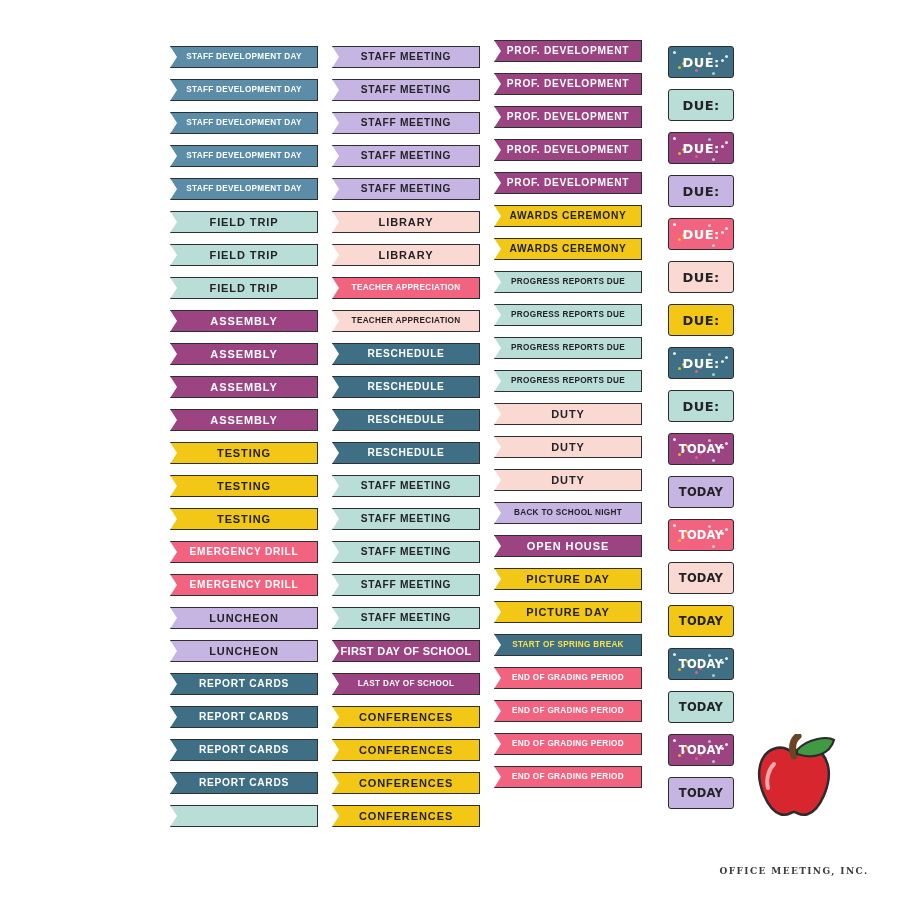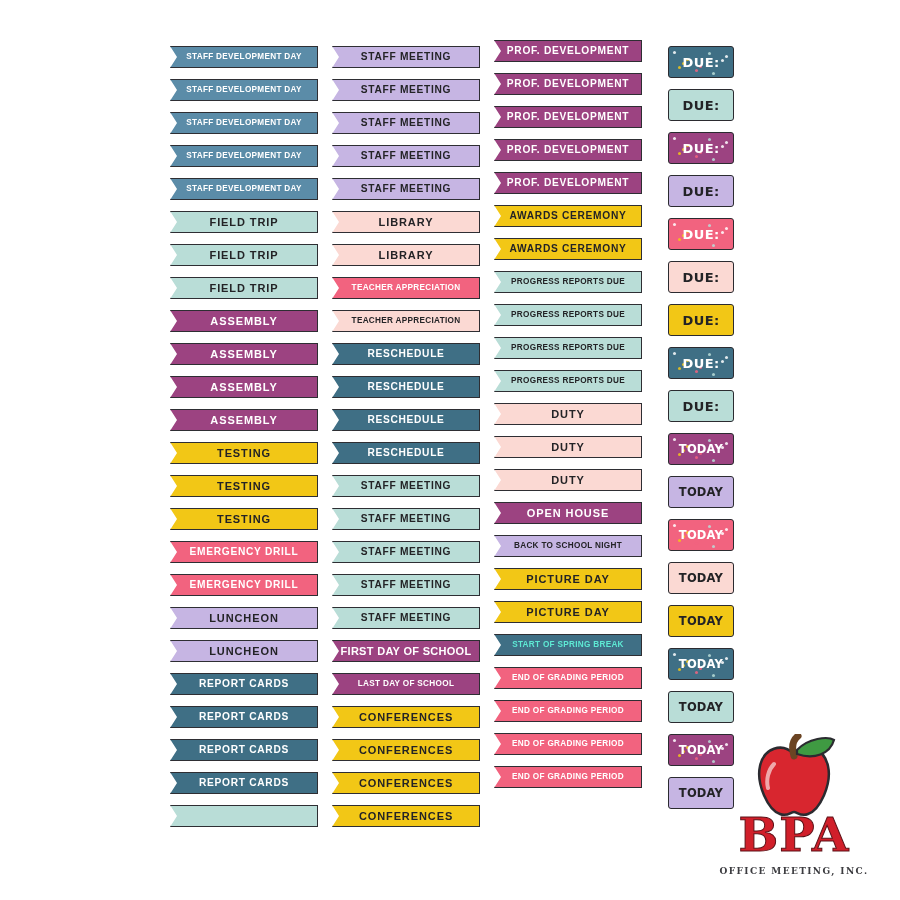--- a/index.html
+++ b/index.html
@@ -443,41 +443,41 @@
         <div class="ribbon" style="background: rgb(251, 217, 211); color: rgb(35, 35, 38);">
           <span class="txt" style="font-size: 11px; letter-spacing: 0.9px;">DUTY</span>
         </div>
       </div>
       <div class="ribbon-wrap">
         <div class="ribbon" style="background: rgb(251, 217, 211); color: rgb(35, 35, 38);">
           <span class="txt" style="font-size: 11px; letter-spacing: 0.9px;">DUTY</span>
         </div>
       </div>
       <div class="ribbon-wrap">
+        <div class="ribbon" style="background: rgb(198, 181, 227); color: rgb(35, 35, 38);">
+          <span class="txt" style="font-size: 8.2px; letter-spacing: 0.3px;">BACK TO SCHOOL NIGHT</span>
+        </div>
+      </div>
+      <div class="ribbon-wrap">
         <div class="ribbon" style="background: rgb(156, 67, 129); color: rgb(255, 255, 255);">
           <span class="txt" style="font-size: 11px; letter-spacing: 0.9px;">OPEN HOUSE</span>
         </div>
       </div>
       <div class="ribbon-wrap">
-        <div class="ribbon" style="background: rgb(198, 181, 227); color: rgb(35, 35, 38);">
-          <span class="txt" style="font-size: 8.2px; letter-spacing: 0.3px;">BACK TO SCHOOL NIGHT</span>
-        </div>
-      </div>
-      <div class="ribbon-wrap">
         <div class="ribbon" style="background: rgb(242, 199, 22); color: rgb(35, 35, 38);">
           <span class="txt" style="font-size: 11px; letter-spacing: 0.9px;">PICTURE DAY</span>
         </div>
       </div>
       <div class="ribbon-wrap">
         <div class="ribbon" style="background: rgb(242, 199, 22); color: rgb(35, 35, 38);">
           <span class="txt" style="font-size: 11px; letter-spacing: 0.9px;">PICTURE DAY</span>
         </div>
       </div>
       <div class="ribbon-wrap">
-        <div class="ribbon" style="background: rgb(63, 111, 133); color: #5eead4;">
+        <div class="ribbon" style="background: rgb(63, 111, 133); color: #fde047;">
           <span class="txt" style="font-size: 8.2px; letter-spacing: 0.3px;">START OF SPRING BREAK</span>
         </div>
       </div>
       <div class="ribbon-wrap">
         <div class="ribbon" style="background: rgb(242, 99, 127); color: rgb(255, 255, 255);">
           <span class="txt" style="font-size: 8.2px; letter-spacing: 0.3px;">END OF GRADING PERIOD</span>
         </div>
       </div>
       <div class="ribbon-wrap">
         <div class="ribbon" style="background: rgb(242, 99, 127); color: rgb(255, 255, 255);">
@@ -634,17 +634,16 @@
 
   <div id="logo">
     <div class="apple-wrap">
       <svg viewBox="0 0 120 88" width="120" height="88" aria-hidden="true">
         <path d="M60 20 C48 8, 30 14, 26 32 C22 50, 34 76, 46 80 C53 83, 57 78, 60 78 C63 78, 67 83, 74 80 C86 76, 98 50, 94 32 C90 14, 72 8, 60 20 Z" fill="#d8262f" stroke="#2b2b30" stroke-width="2.5"></path>
         <path d="M60 22 C57 12, 59 6, 64 2" fill="none" stroke="#6b4423" stroke-width="7" stroke-linecap="round"></path>
         <path d="M63 16 C74 4, 94 2, 100 6 C96 20, 80 26, 63 20 Z" fill="#3f9a42" stroke="#2b2b30" stroke-width="2.2"></path>
         <path d="M40 30 C34 36, 32 46, 34 54" fill="none" stroke="#ffffff" stroke-width="4" stroke-linecap="round" opacity="0.6"></path>
       </svg>
     </div>
-    <div class="bpa">BPA</div>
     <div class="sub">OFFICE MEETING, INC.</div>
   </div>
 
 </div>
 
 </body></html>

